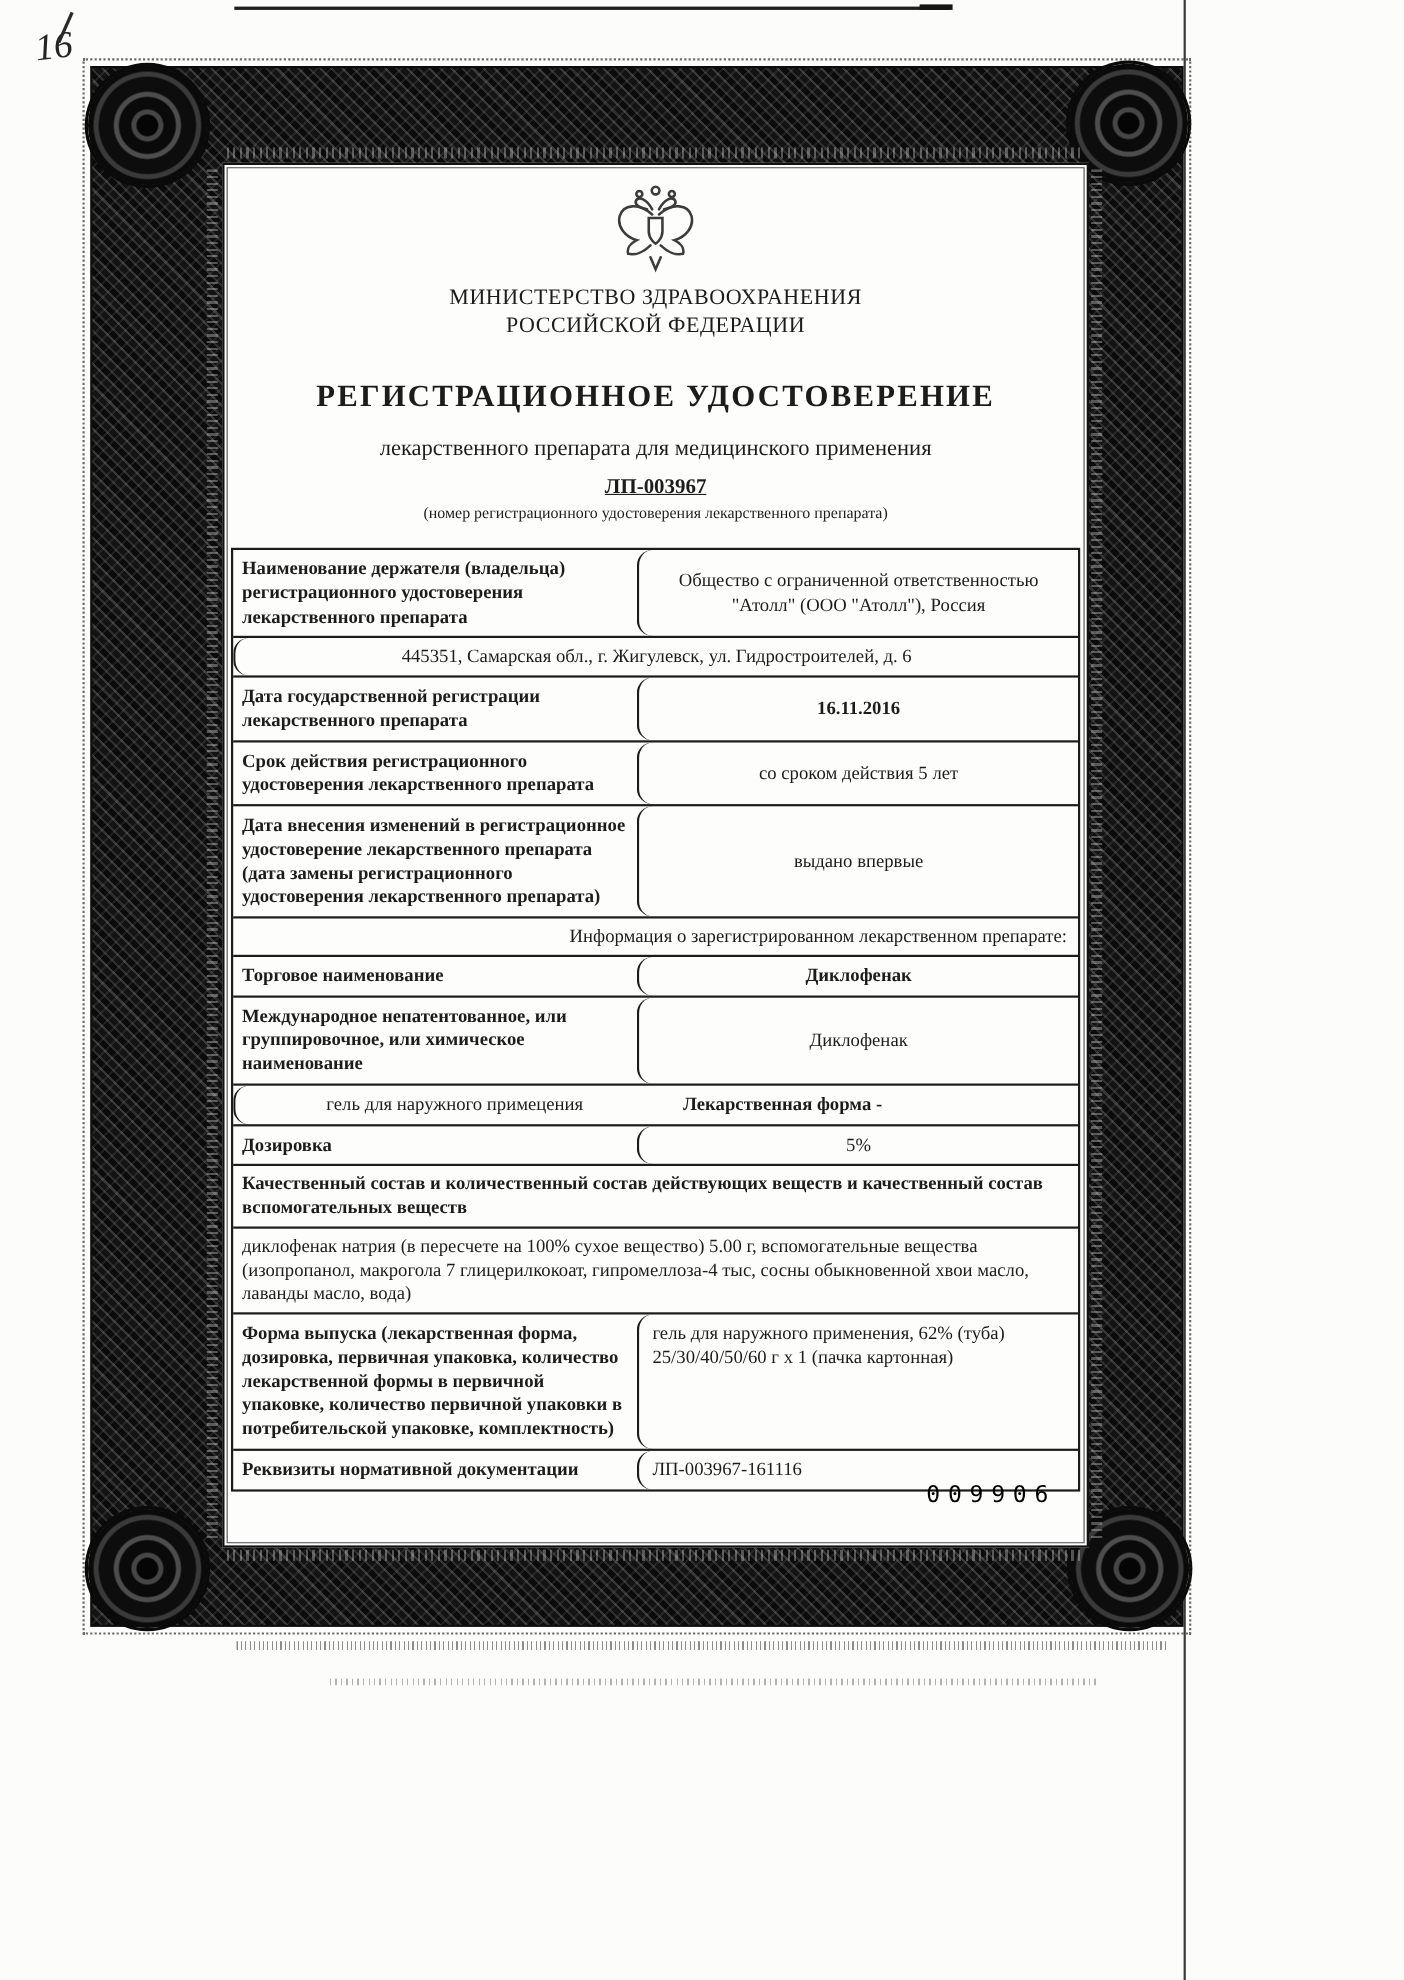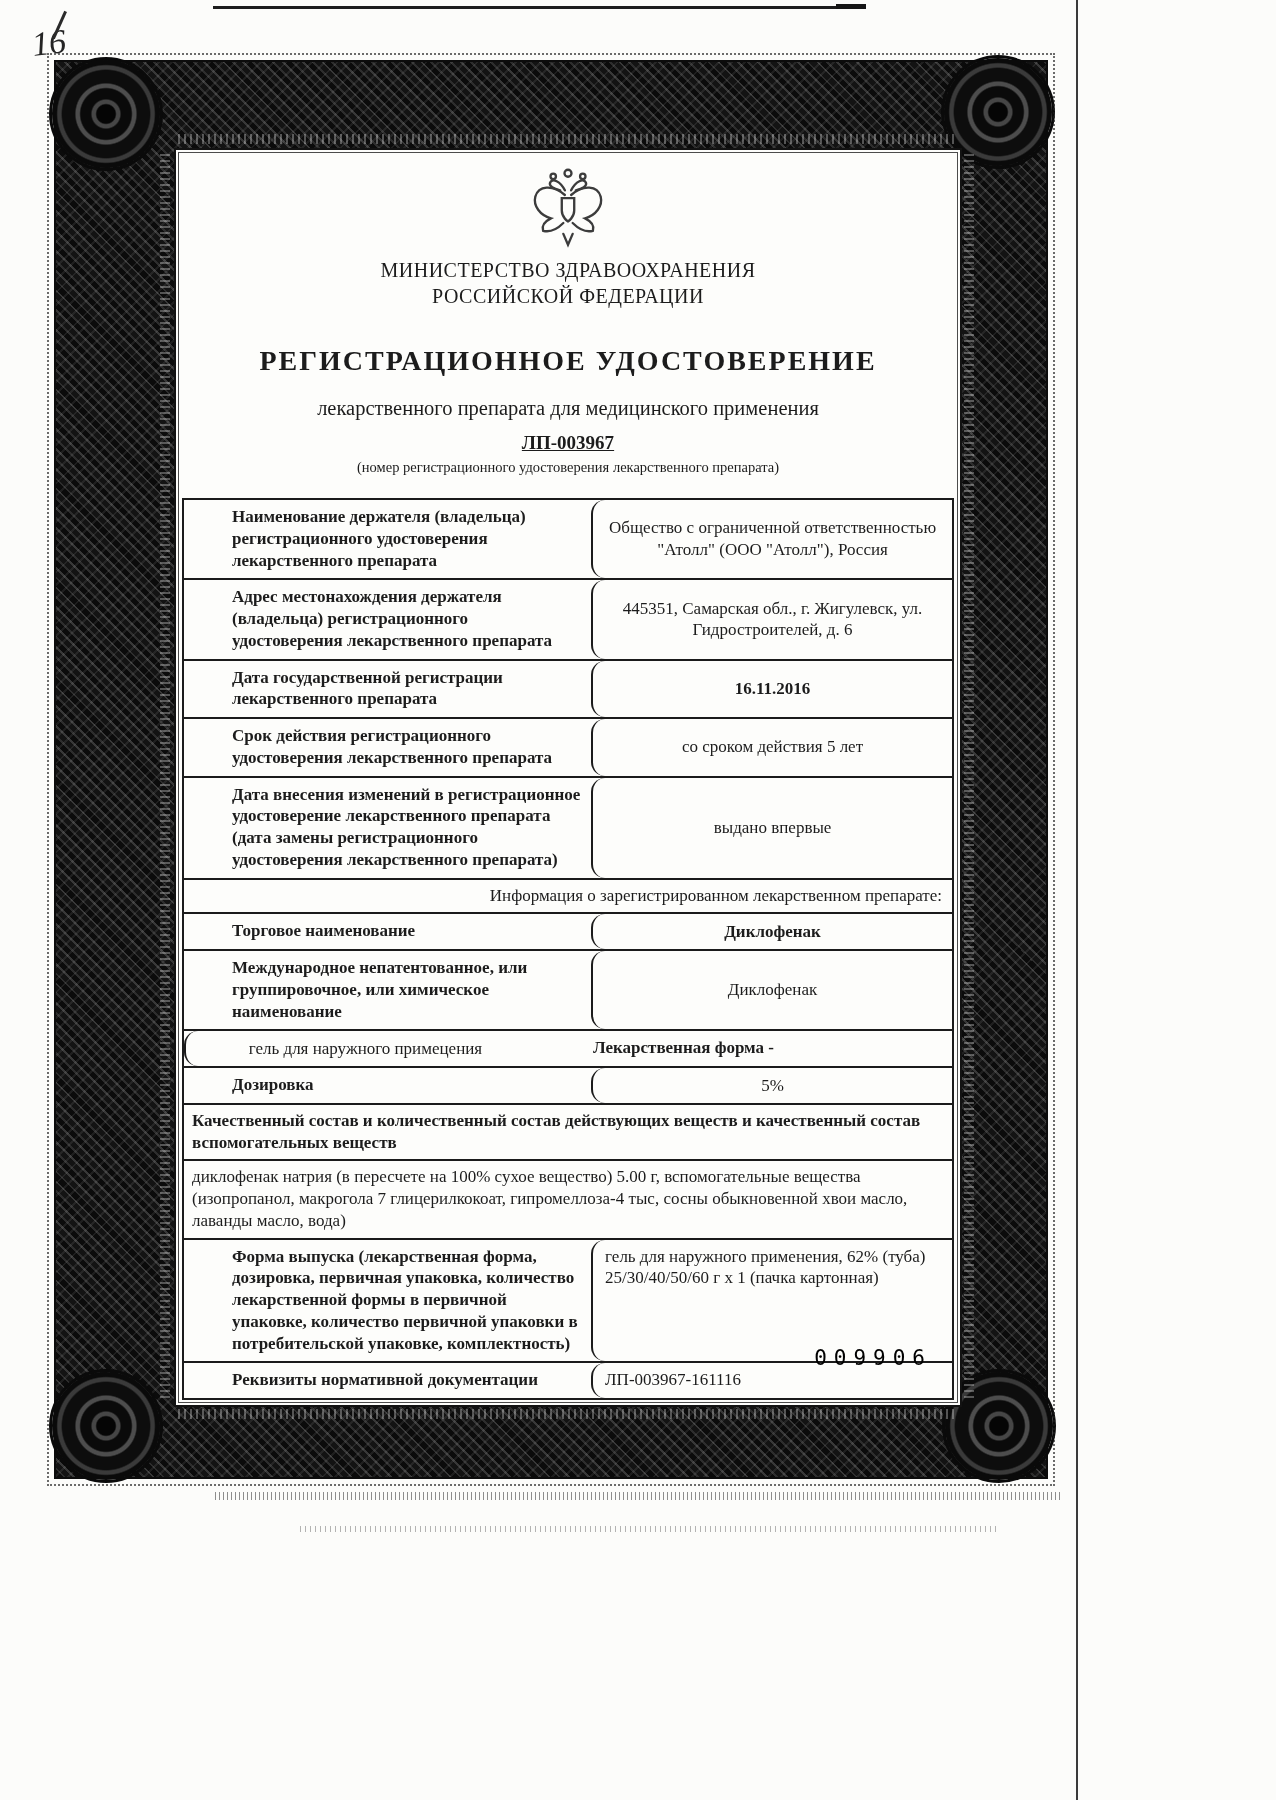--- a/index.html
+++ b/index.html
@@ -14,21 +14,21 @@
   .top-line-short { position:absolute; left:836px; top:4px; width:30px; height:5px; background:#161616; }
   .right-line { position:absolute; left:1076px; top:0; width:2px; height:1800px; background:#3a3a3a; }
   .handwritten {
     position:absolute; left:32px; top:24px; font-size:34px; font-style:italic;
     transform:rotate(-7deg); color:#242424;
   }
   .pen-stroke { position:absolute; left:58px; top:10px; width:3px; height:30px; background:#2a2a2a; transform:rotate(24deg); }
 
   
   .frame {
-    position:absolute; left:56px; top:62px; width:990px; height:1415px;
+    position:absolute; left:84px; top:62px; width:990px; height:1415px;
     background:
       repeating-linear-gradient(135deg, rgba(255,255,255,0.08) 0 2px, transparent 2px 9px),
       repeating-linear-gradient(45deg, #0b0b0b 0 5px, #2d2d2d 5px 7px, #131313 7px 12px, #383838 12px 14px),
       #101010;
     box-shadow: 0 0 0 2px #0c0c0c;
   }
   .frame::after {
     content:""; position:absolute; inset:-9px;
     border:2px dotted rgba(30,30,30,.65); pointer-events:none;
   }
@@ -69,21 +69,21 @@
   .ministry { text-align:center; font-size:20px; line-height:1.3; letter-spacing:.5px; margin-top:6px; }
   .title { text-align:center; font-size:28px; font-weight:bold; letter-spacing:2px; margin-top:36px; }
   .subtitle { text-align:center; font-size:20.5px; margin-top:20px; }
   .cert-number { text-align:center; font-size:19px; font-weight:bold; text-decoration:underline; margin-top:12px; }
   .number-caption { text-align:center; font-size:14.5px; margin-top:5px; }
 
   .tbl { margin-top:22px; border:2px solid #1b1b1b; font-size:17px; line-height:1.28; }
   .row { display:flex; border-top:2px solid #1b1b1b; }
   .row:first-child { border-top:0; }
   .cell { box-sizing:border-box; }
-  .cell.label { width:47.8%; padding:6px 10px 7px 8px; font-weight:bold;margin-left:40px; }
+  .cell.label { width:47.8%; padding:6px 10px 7px 8px; font-weight:bold; }
   .cell.value {
     flex:1; border-left:2px solid #1b1b1b; padding:6px 12px;
     display:flex; align-items:center; justify-content:center; text-align:center;border-radius:14px;
   }
   .row.vleft .cell.value { justify-content:flex-start; align-items:flex-start; text-align:left; }
   .row.full { display:block; padding:5px 10px 6px 8px; }
   .row.full.center { text-align:right; }
   .row.full.bold { font-weight:bold; }
 
   .serial {
@@ -148,21 +148,20 @@
       <div class="number-caption">(номер регистрационного удостоверения лекарственного препарата)</div>
 
       <div class="tbl">
 
         <div class="row">
           <div class="cell label">Наименование держателя (владельца) регистрационного удостоверения лекарственного препарата</div>
           <div class="cell value">Общество с ограниченной ответственностью "Атолл" (ООО "Атолл"), Россия</div>
         </div>
 
         <div class="row">
-          <div class="cell label">Адрес местонахождения держателя (владельца) регистрационного удостоверения лекарственного препарата</div>
           <div class="cell value">445351, Самарская обл., г. Жигулевск, ул. Гидростроителей, д. 6</div>
         </div>
 
         <div class="row">
           <div class="cell label">Дата государственной регистрации лекарственного препарата</div>
           <div class="cell value" style="font-weight:bold">16.11.2016</div>
         </div>
 
         <div class="row">
           <div class="cell label">Срок действия регистрационного удостоверения лекарственного препарата</div>

